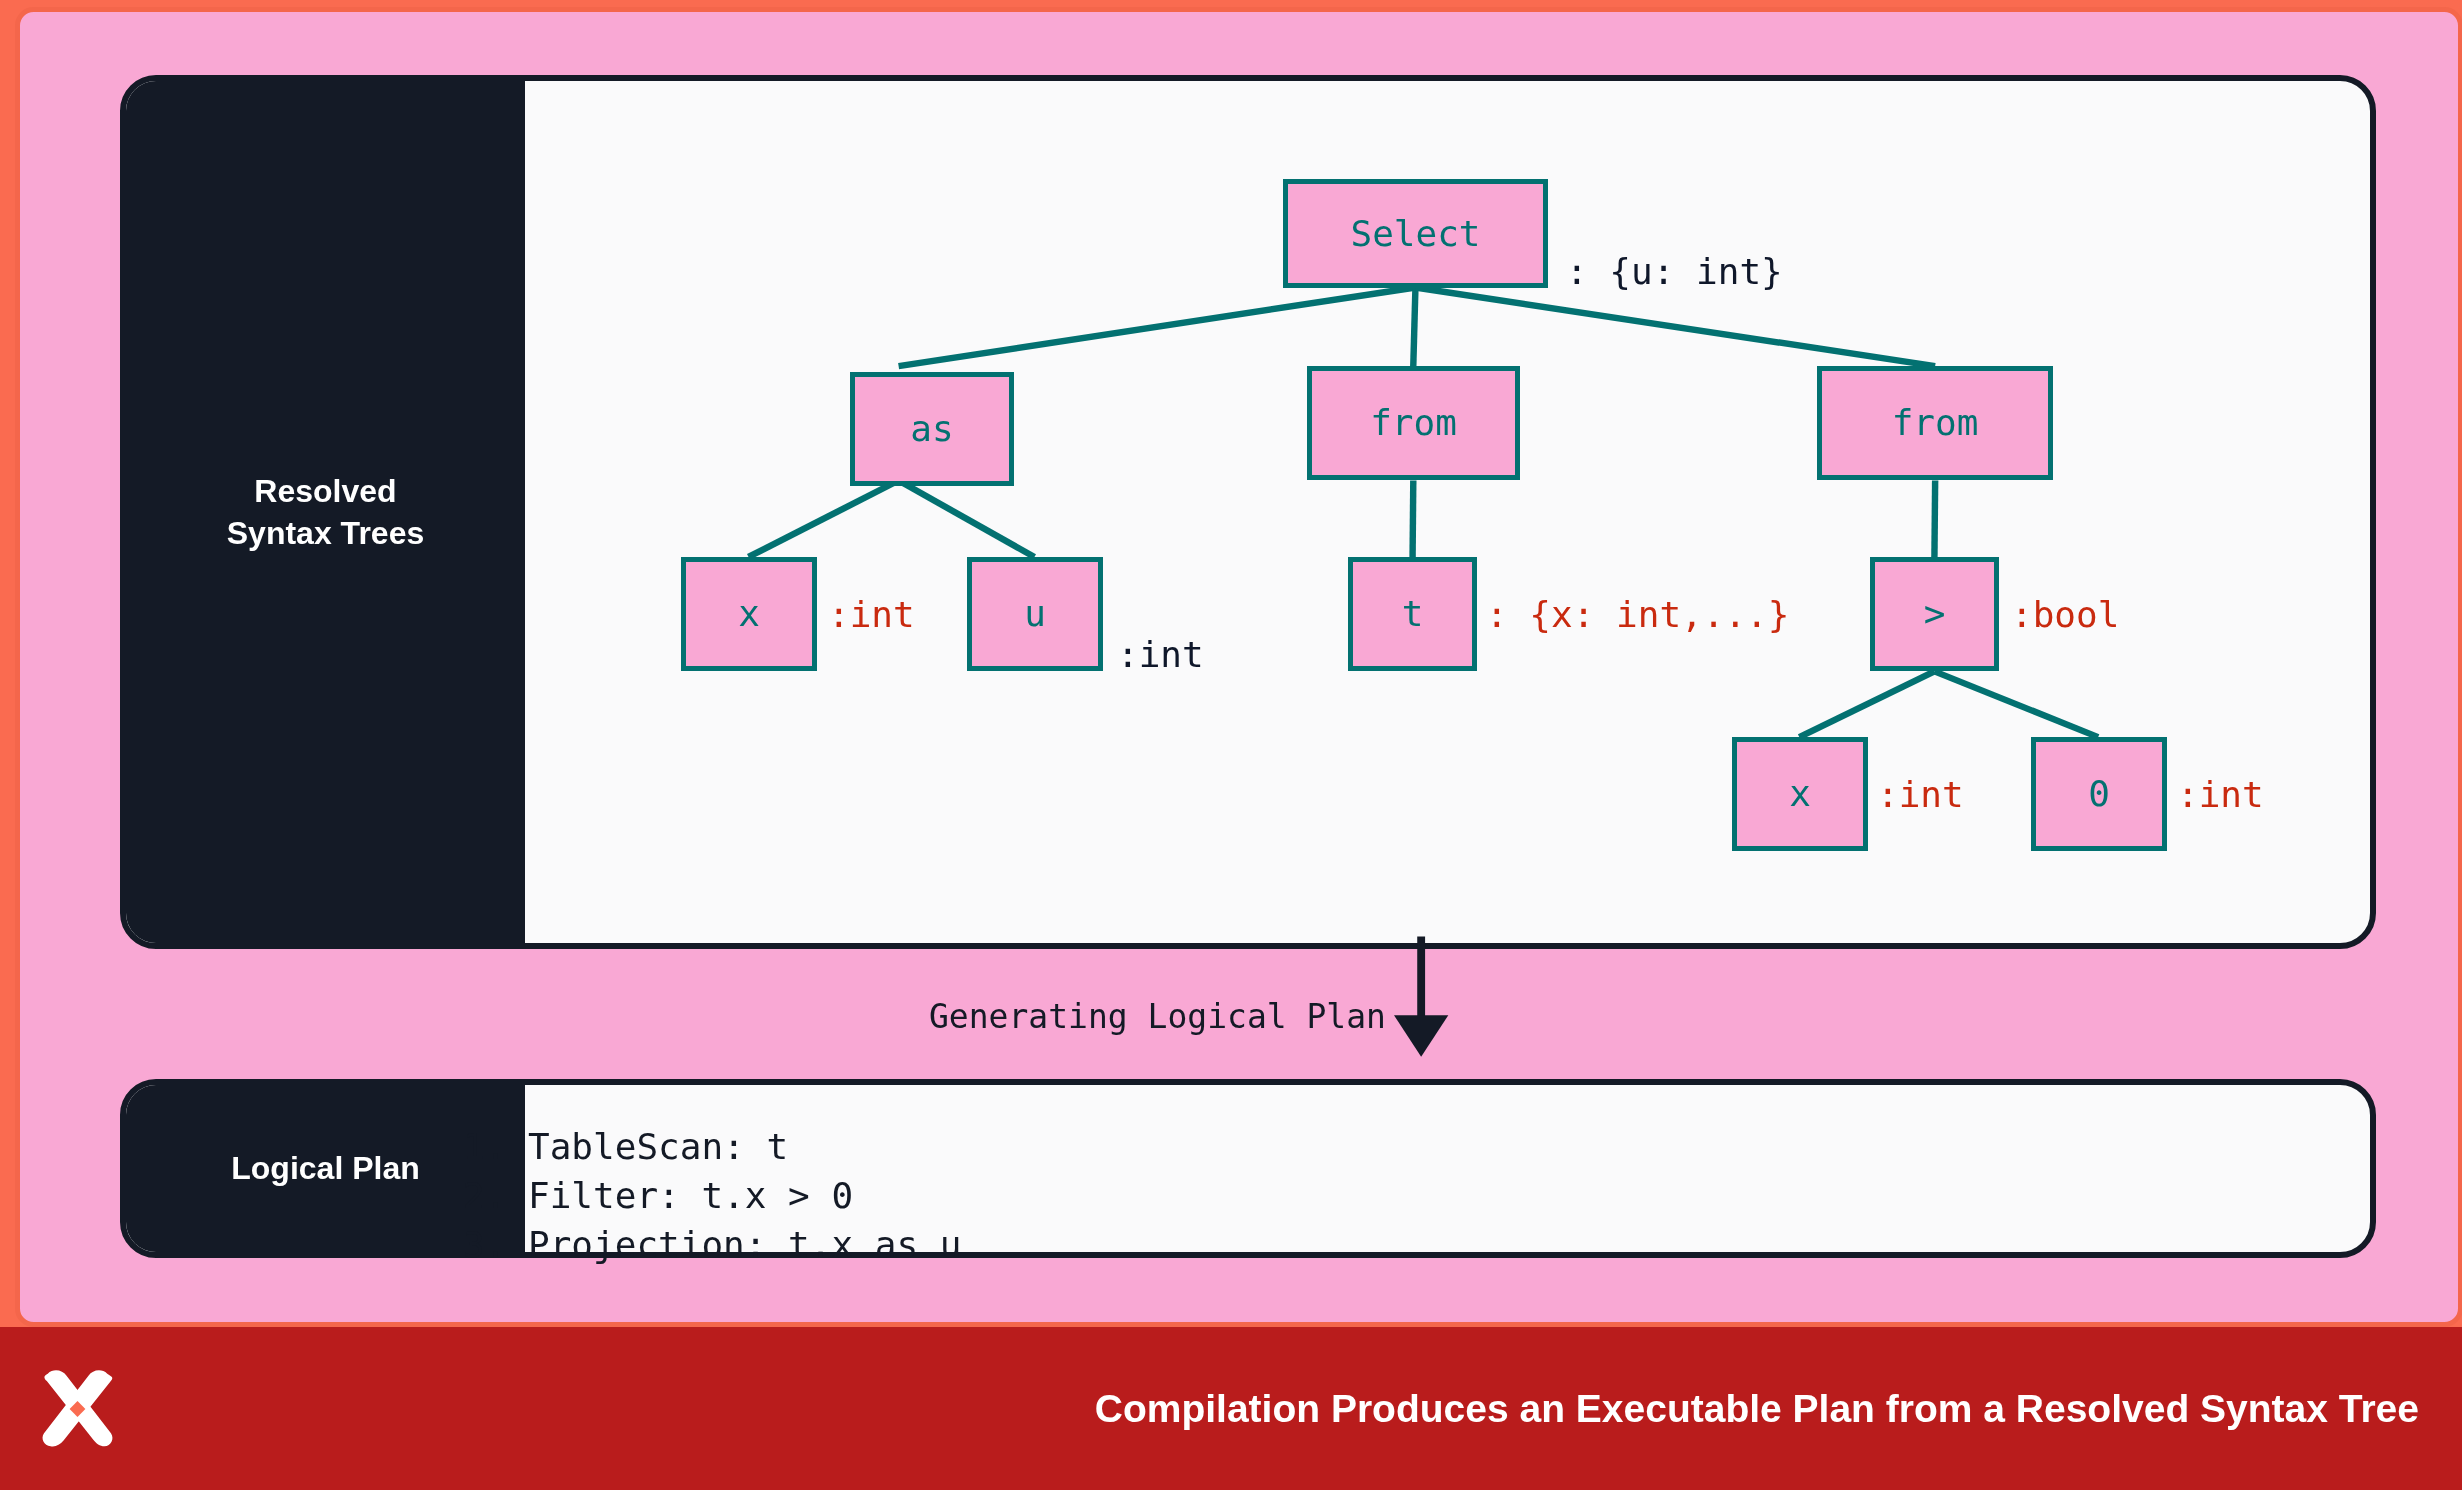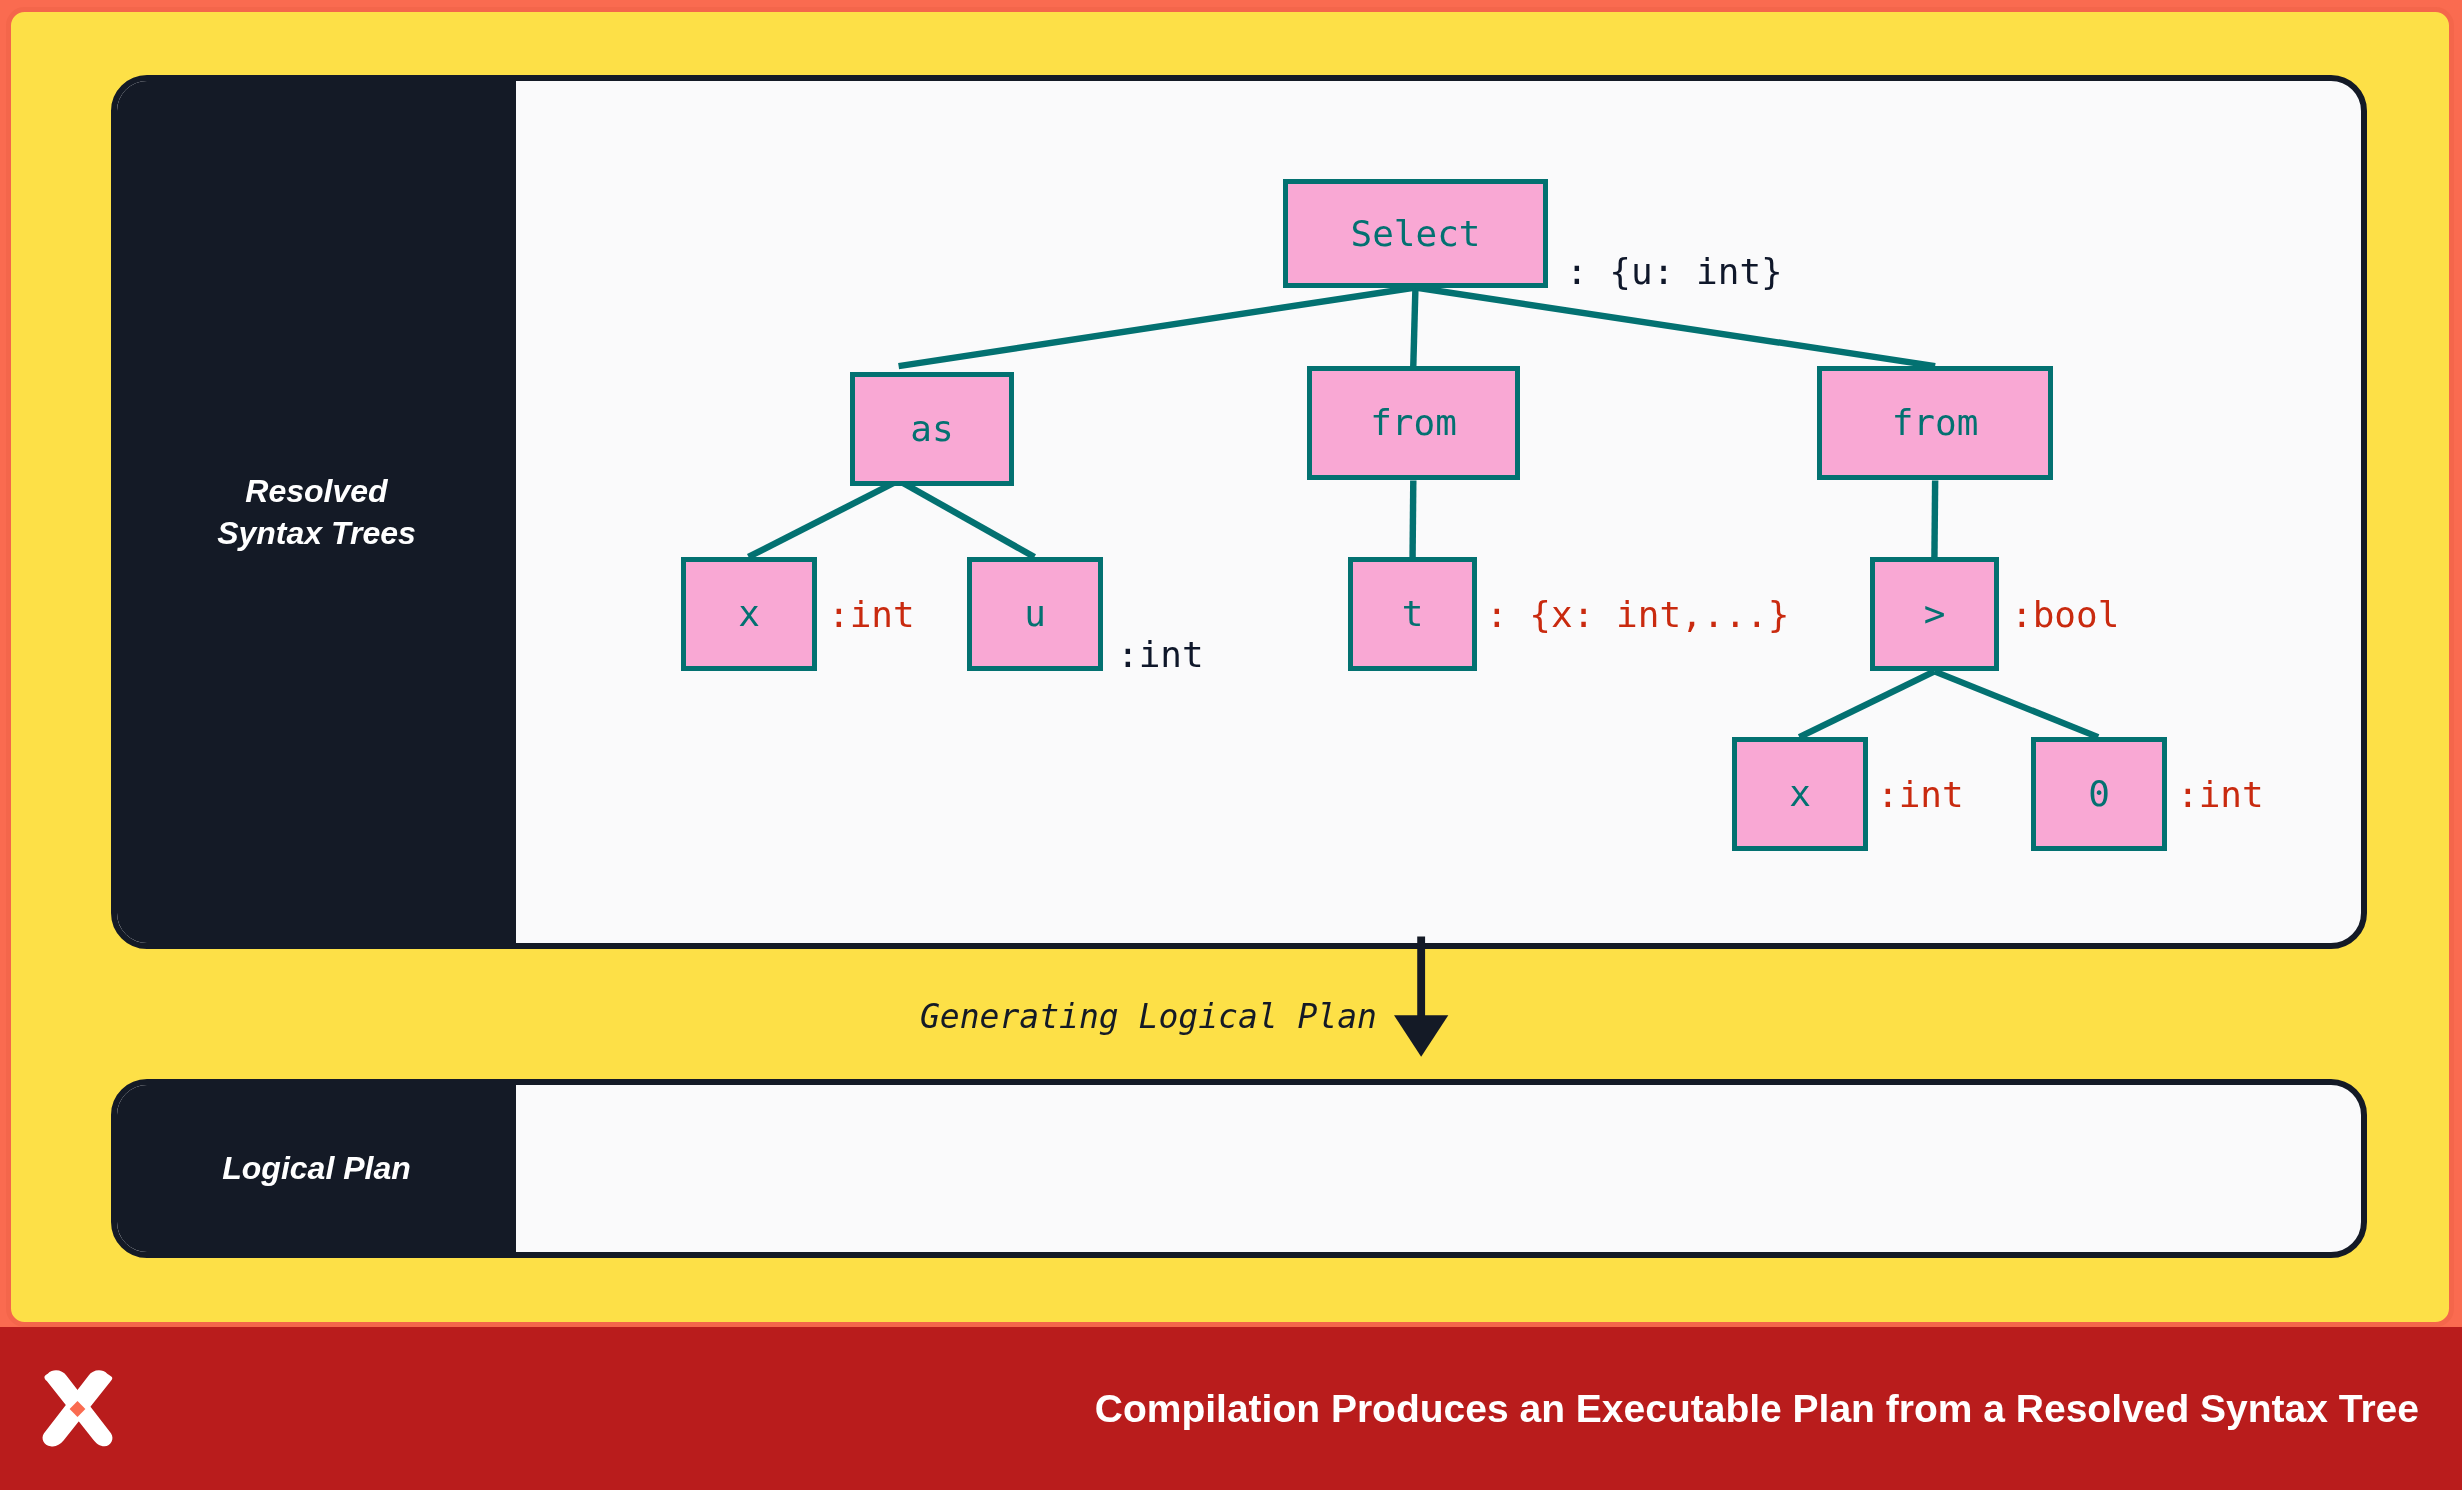--- a/index.html
+++ b/index.html
@@ -12,30 +12,29 @@
     width: 2462px;
     height: 1490px;
     background: #FA6B50;
     overflow: hidden;
     font-family: "DejaVu Sans Mono", monospace;
   }
 
   
   #canvas {
     position: absolute;
-    left: 6px;
+    left: 15px;
     top: 7.1px;
     width: 2448px;
     height: 1320px;
-    background: #fde047;
+    background: #f9a8d4;
     border-radius: 18.6px;
     box-sizing: border-box;
     border: 5.7px solid #F4664B;
     overflow: hidden;
-    font-style: italic;
   }
 
   
   .panel {
     position: absolute;
     box-sizing: border-box;
     background: #FAFAFB;
     border: 6.4px solid #141A26;
     border-radius: 36px;
     overflow: hidden;
@@ -193,20 +192,21 @@
       <div class="panel-body"></div>
     </div>
 
     <div class="panel" id="panel-plan">
       <div class="panel-label">Logical Plan</div>
       <div class="panel-body"></div>
     </div>
 
     <div id="gen-caption">Generating Logical Plan</div>
 
+  <div id="plan-lines"><div>1. TableScan: t</div><div>2. Filter: t.x &gt; 0</div><div>3. Projection: t.x as u</div></div>
     </div>
 
   <svg id="tree-svg" viewBox="0 0 3444 2084" xmlns="http://www.w3.org/2000/svg">
     <g id="edge-group" stroke="#037171" stroke-width="9" fill="none">
         <line x1="1980" y1="402" x2="1257" y2="512"></line>
         <line x1="1980" y1="402" x2="1977" y2="512"></line>
         <line x1="1980" y1="402" x2="2707" y2="512"></line>
         <line x1="1257" y1="672" x2="1047" y2="779"></line>
         <line x1="1257" y1="672" x2="1447" y2="779"></line>
         <line x1="1977" y1="672" x2="1976" y2="779"></line>

